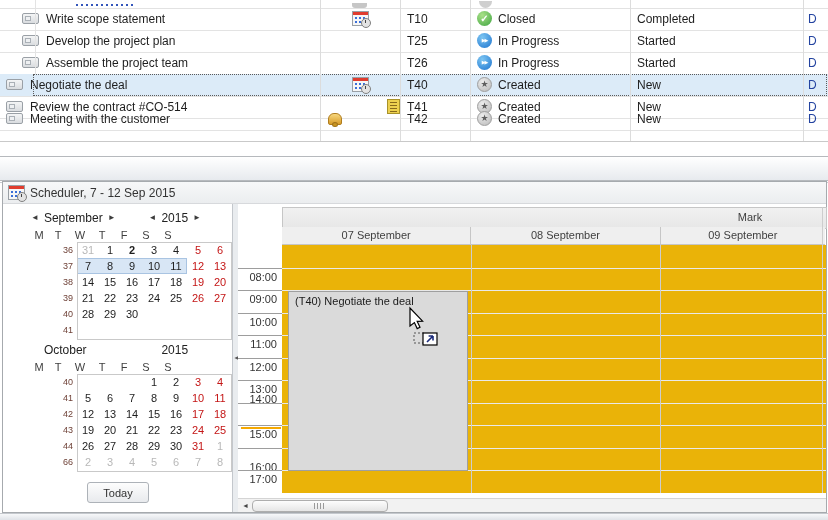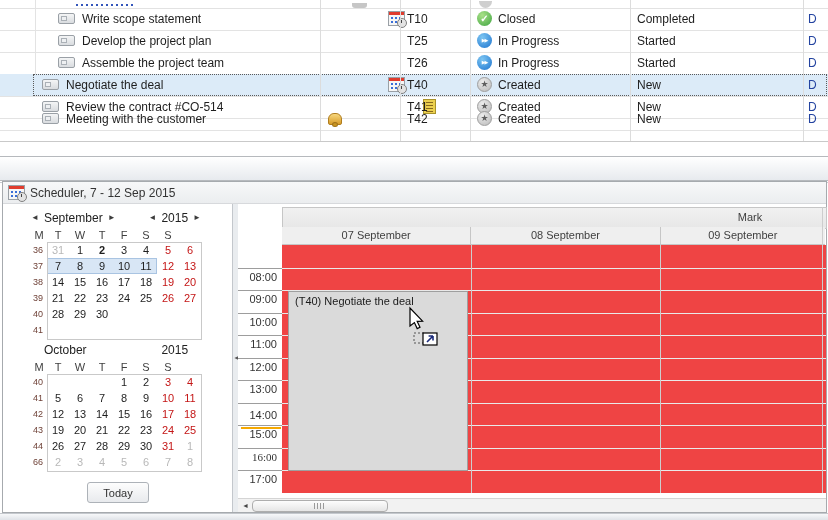--- a/index.html
+++ b/index.html
@@ -10,21 +10,21 @@
   
   #grid{position:absolute;left:0;top:0;width:828px;height:141px;border-bottom:1px solid #c9c9c9;}
   .vline{position:absolute;top:0;bottom:0;width:1px;background:#dcdcdc;pointer-events:none;}
   #grid .partial{position:absolute;left:0;top:0;width:828px;height:8px;border-bottom:1px solid #e2e2e2;overflow:hidden;}
   .sliver1{position:absolute;left:352px;top:3px;width:15px;height:5px;background:#c6c6c6;border-radius:0 0 3px 3px;}
   .sliver2{position:absolute;left:479px;top:1px;width:13px;height:7px;background:#cfcfcf;border-radius:0 0 7px 7px;}
   .sliver3{position:absolute;left:76px;top:4px;width:58px;height:2px;background:repeating-linear-gradient(90deg,#3355bb 0 2px,transparent 2px 5px);}
   .trow{position:absolute;left:0;width:828px;height:22px;border-bottom:1px solid #e3e3e3;}
   .trow.selected{background:#dcebf8;}
   .focus-rect{position:absolute;left:33px;top:0;right:1px;bottom:0;border:1px dotted #5a5a5a;pointer-events:none;}
-  .cell{position:absolute;top:0;height:21px;display:flex;align-items:center;font-size:12px;color:#1e1e1e;white-space:nowrap;overflow:hidden;padding-left:36px;}
+  .cell{position:absolute;top:0;height:21px;display:flex;align-items:center;font-size:12px;color:#1e1e1e;white-space:nowrap;overflow:hidden;}
   .c-name{left:0;width:319px;}
   .c-ico{left:320px;width:80px;}
   .c-id{left:400px;width:69px;padding-left:7px;}
   .c-status{left:470px;width:159px;padding-left:7px;gap:6px;}
   .c-phase{left:630px;width:172px;padding-left:7px;}
   .c-link{left:803px;width:25px;padding-left:5px;color:#2343a0;}
   .indent-guide{position:absolute;left:35px;top:0;height:74px;width:1px;background:#e3e3e3;}
 
   .tree-btn{display:inline-block;width:15px;height:9px;border:1px solid #9aa0a6;border-radius:2px;
             background:linear-gradient(#f4f5f6,#d9dcdf);position:relative;flex:none;}
@@ -75,21 +75,21 @@
   #datenav{position:absolute;left:0;top:0;width:229px;height:100%;background:#fff;}
   .cal{position:absolute;left:28px;width:172px;}
   #cal-sep{top:6px;} #cal-oct{top:138px;}
   .cal-head{display:flex;justify-content:space-between;align-items:center;height:16px;font-size:12px;color:#222;padding:0 2px 0 0;}
   .cal-head .grp{display:flex;align-items:center;gap:5px;}
   .nav-arrow{font-size:8px;color:#3c3c3c;cursor:default;line-height:1;}
   .nav-arrow.hidden{visibility:hidden;}
   .cal-weekdays{display:grid;grid-template-columns:16px repeat(7,22px);height:14px;margin-top:2px;
                 font-size:11px;color:#3f3f3f;}
   .cal-weekdays span{text-align:center;line-height:14px;}
-  .cal-grid{position:relative;display:grid;grid-template-columns:16px repeat(7,22px);grid-auto-rows:16px;}
+  .cal-grid{position:relative;display:grid;grid-template-columns:16px repeat(7,22px);grid-auto-rows:16px;margin-left:30px;}
   .cal-border{position:absolute;left:16px;top:0;width:153px;height:96px;border:1px solid #c9c9c9;pointer-events:none;}
   .wknum{font-size:9px;color:#6e4137;text-align:right;padding-right:4px;line-height:16px;}
   .day{font-size:11px;text-align:center;line-height:16px;color:#1e1e1e;}
   .day.wknd{color:#c41616;}
   .day.out{color:#b8b8b8;}
   .day.today{font-weight:bold;}
   .day.sel{background:#d8e6f5;box-shadow:inset 0 1px 0 #a9c4e2,inset 0 -1px 0 #a9c4e2;}
   .day.sel-start{box-shadow:inset 0 1px 0 #a9c4e2,inset 0 -1px 0 #a9c4e2,inset 1px 0 0 #a9c4e2;}
   .day.sel-end{box-shadow:inset 0 1px 0 #a9c4e2,inset 0 -1px 0 #a9c4e2,inset -1px 0 0 #a9c4e2;}
   #today-btn{position:absolute;left:84px;top:278px;width:62px;height:21px;border:1px solid #adb2b8;border-radius:3px;
@@ -107,21 +107,21 @@
   #resband .reslabel{position:absolute;left:432px;width:70px;top:0;height:18px;line-height:18px;
                      text-align:center;font-size:11px;color:#3f3f3f;}
   #dayheads{position:absolute;left:44px;top:23px;width:543px;height:18px;display:flex;justify-content:flex-end;}
   .dayhead{height:17px;line-height:17px;background:#efefef;border-bottom:1px solid #c6c6c6;
            text-align:center;font-size:11px;color:#3f3f3f;}
   .dayhead + .dayhead{border-left:1px solid #c6c6c6;}
   #ruler{position:absolute;left:0;top:41px;width:44px;height:248px;border-right:1px solid #c9c9c9;background:#fff;}
   .r-line{position:absolute;left:0;right:0;height:1px;background:#9d9d9d;}
   .r-label{position:absolute;right:5px;font-size:11px;color:#333;}
   #time-marker{position:absolute;left:3px;right:1px;height:2px;background:#f5a800;}
-  #dayarea{position:absolute;left:44px;top:41px;right:0;height:248px;background:#ef4444;overflow:hidden;}
+  #dayarea{position:absolute;left:44px;top:41px;right:0;height:248px;background:#eab308;overflow:hidden;}
   .h-line{position:absolute;left:0;right:0;height:1px;background:#e9e9e9;}
   .c-line{position:absolute;top:0;bottom:0;width:1px;background:#cdcdcd;}
   #appt{position:absolute;left:6px;top:46px;width:180px;height:180px;background:#dadada;
         border:1px solid #9f9f9f;padding:3px 0 0 6px;font-size:11px;color:#1a1a1a;box-sizing:border-box;}
   #rightstrip{position:absolute;left:584px;top:3px;height:286px;width:1px;background:#cdcdcd;}
 
   
   #hscroll{position:absolute;left:0;top:294px;width:588px;height:13px;background:#f2f2f2;border-top:1px solid #d4d4d4;}
   #hs-left{position:absolute;left:2px;top:2px;width:11px;height:9px;font-size:7px;color:#444;line-height:9px;text-align:center;}
   #hs-thumb{position:absolute;left:14px;top:1px;width:134px;height:10px;border:1px solid #aeaeae;border-radius:4px;
@@ -440,25 +440,25 @@
             <div class="r-label" style="top: 48px;">09:00</div>
             <div class="r-line" style="top: 68px;"></div>
             <div class="r-label" style="top: 71px;">10:00</div>
             <div class="r-line" style="top: 90px;"></div>
             <div class="r-label" style="top: 93px;">11:00</div>
             <div class="r-line" style="top: 113px;"></div>
             <div class="r-label" style="top: 116px;">12:00</div>
             <div class="r-line" style="top: 135px;"></div>
             <div class="r-label" style="top: 138px;">13:00</div>
             <div class="r-line" style="top: 158px;"></div>
-            <div class="r-label" style="top: 164px;">14:00</div>
+            <div class="r-label" style="top: 148px;">14:00</div>
             <div class="r-line" style="top: 180px;"></div>
             <div class="r-label" style="top: 183px;">15:00</div>
             <div class="r-line" style="top: 203px;"></div>
-            <div class="r-label" style="top: 206px; font-family: Liberation Serif, serif;">16:00</div>
+            <div class="r-label" style="top: 216px;">16:00</div>
             <div class="r-line" style="top: 225px;"></div>
             <div class="r-label" style="top: 228px;">17:00</div>
             <div id="time-marker" style="top: 182px;"></div>
           </div>
         <div id="dayarea">
             <div class="h-line" style="top: 23px;"></div>
             <div class="h-line" style="top: 45px;"></div>
             <div class="h-line" style="top: 68px;"></div>
             <div class="h-line" style="top: 90px;"></div>
             <div class="h-line" style="top: 113px;"></div>

